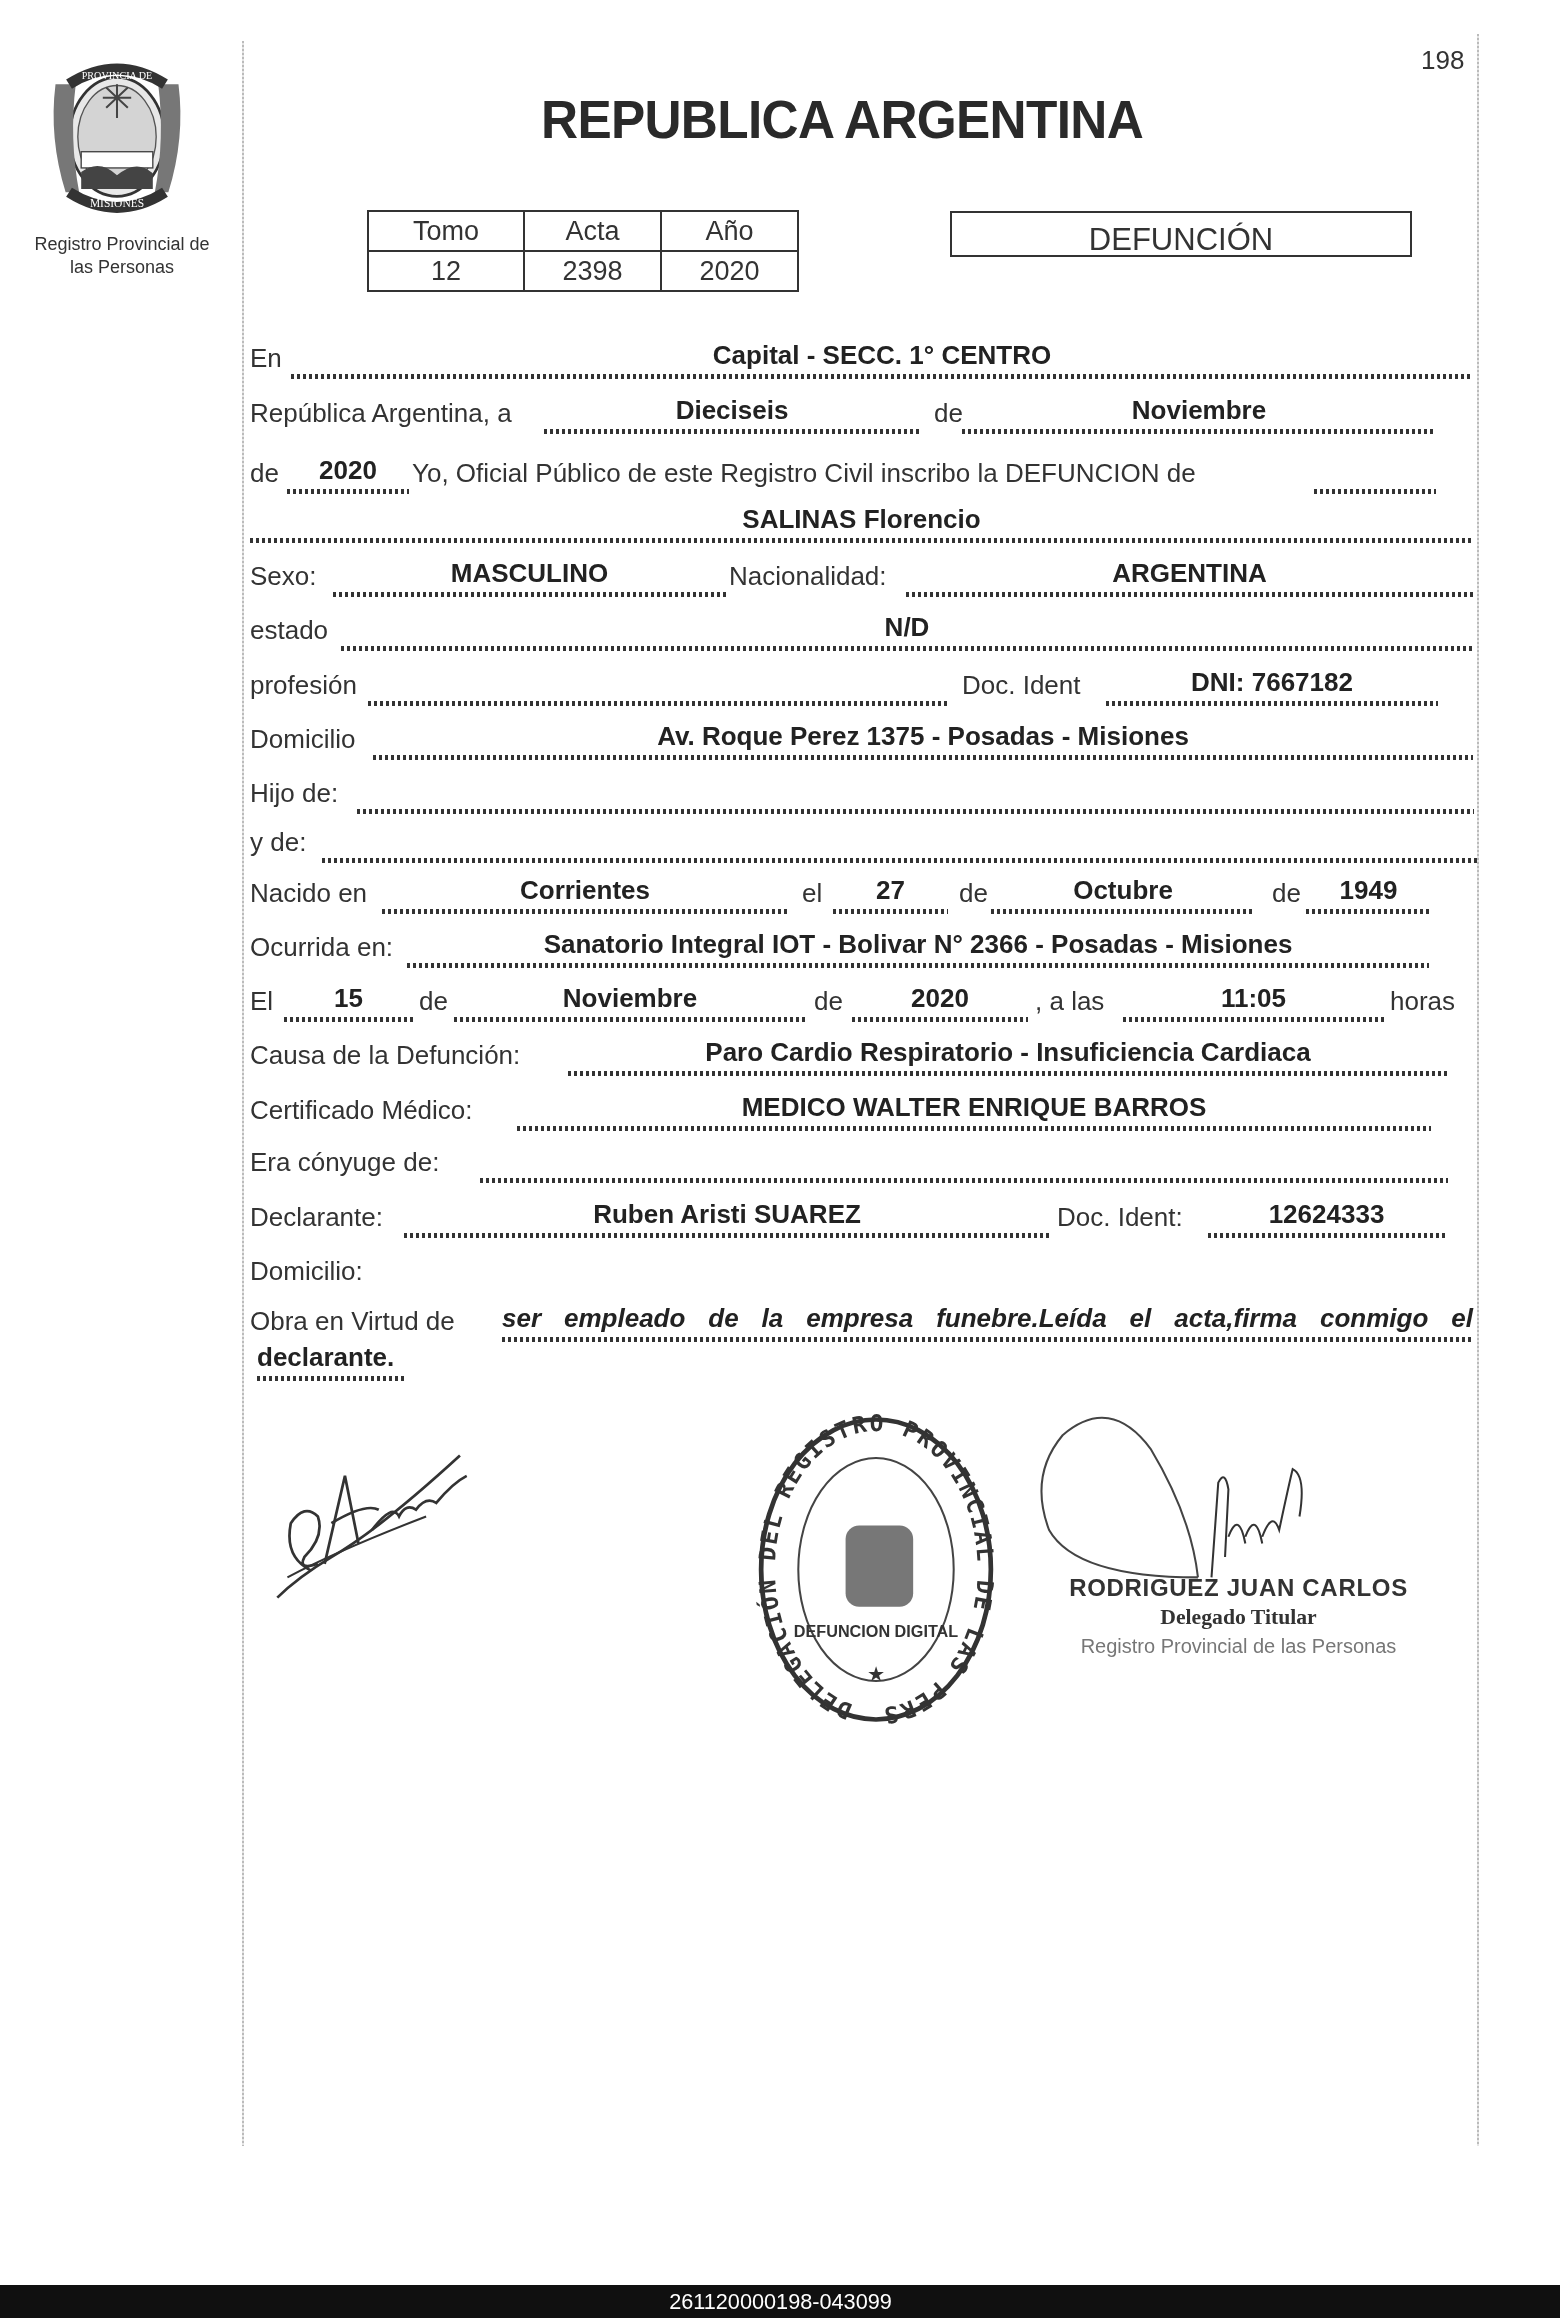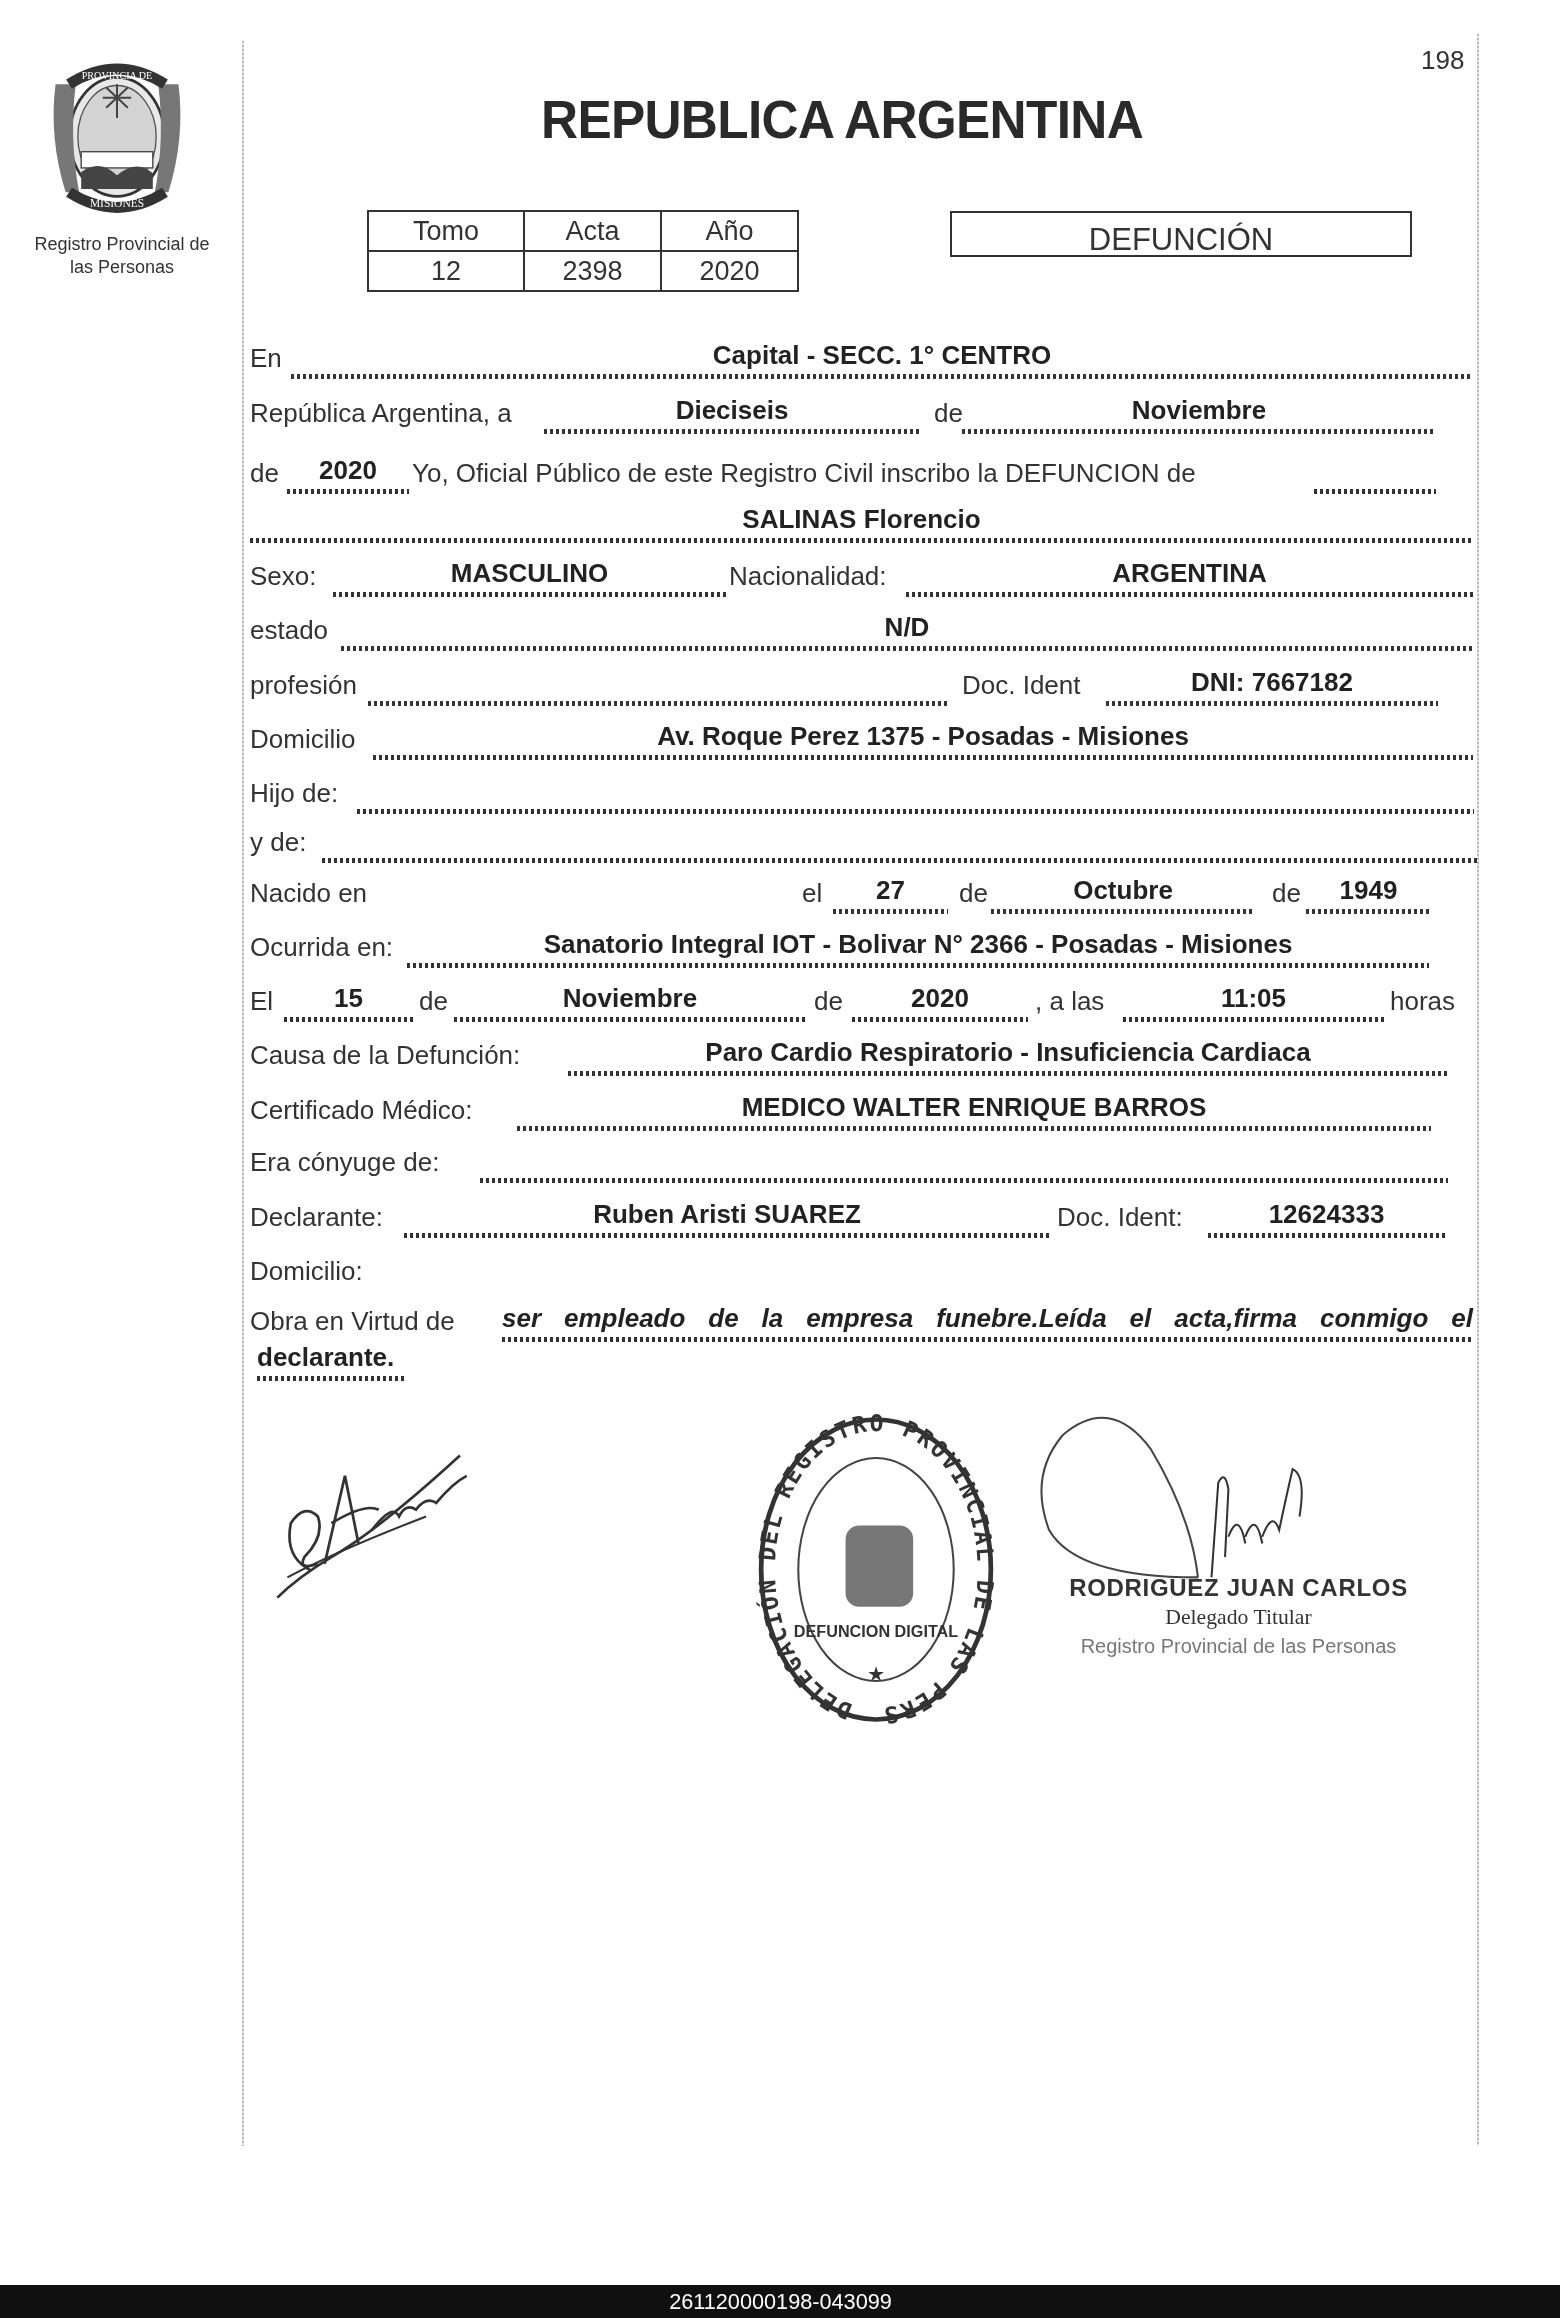--- a/index.html
+++ b/index.html
@@ -25,21 +25,21 @@
   .fld{position:absolute;bottom:0;height:41px;}
   .fld::after{content:"";position:absolute;left:0;right:0;bottom:0;height:4.7px;
       background:repeating-linear-gradient(90deg,#333 0 2.7px,transparent 2.7px 6px);}
   .val{position:absolute;left:0;right:0;bottom:8px;text-align:center;font-size:26px;font-weight:bold;
        color:#222;white-space:nowrap;}
   
   .sig-left{left:257px;top:1442px;width:230px;height:176px;}
   .seal{left:751px;top:1414px;width:250px;height:311px;}
   .sig-right{left:1022px;top:1408px;width:379px;height:244px;}
   .sign-name{left:1056px;top:1574px;width:365px;text-align:center;font-size:24px;font-weight:bold;color:#333;letter-spacing:0.7px;}
-  .sign-role{left:1056px;top:1605px;width:365px;text-align:center;font-size:21.7px;font-family:"Liberation Serif",serif;font-weight:normal;color:#333;}
+  .sign-role{left:1056px;top:1605px;width:365px;text-align:center;font-size:21.7px;font-family:"Liberation Serif",serif;font-weight:bold;color:#333;}
   .sign-org{left:1056px;top:1635px;width:365px;text-align:center;font-size:20px;color:#777;}
   .footer{left:0;top:2285px;width:1561px;height:34px;background:#101010;color:#fff;text-align:center;
           font-size:21.7px;line-height:34px;}
 </style>
 </head>
 <body>
 
 <svg class="abs crest" viewBox="0 0 222 232">
   <ellipse cx="111" cy="118" rx="70" ry="88" fill="#e8e8e8" stroke="#333" stroke-width="4"></ellipse>
   <ellipse cx="111" cy="118" rx="58" ry="76" fill="#d4d4d4" stroke="#555" stroke-width="2"></ellipse>
@@ -158,20 +158,23 @@
 
 <div class="row" style="top:822px;">
   <span class="lbl" style="left:0;">y de:</span>
   <div class="fld" style="left:72px;width:1157px;">
     <span class="val"></span>
   </div>
 </div>
 
 <div class="row" style="top:873px;">
   <span class="lbl" style="left:0;">Nacido en</span>
+  <div class="fld" style="left:132px;width:406px;">
+    <span class="val">Corrientes</span>
+  </div>
   <span class="lbl" style="left:552px;">el</span>
   <div class="fld" style="left:583px;width:115px;">
     <span class="val">27</span>
   </div>
   <span class="lbl" style="left:709px;">de</span>
   <div class="fld" style="left:741px;width:264px;">
     <span class="val">Octubre</span>
   </div>
   <span class="lbl" style="left:1022px;">de</span>
   <div class="fld" style="left:1056px;width:125px;">

